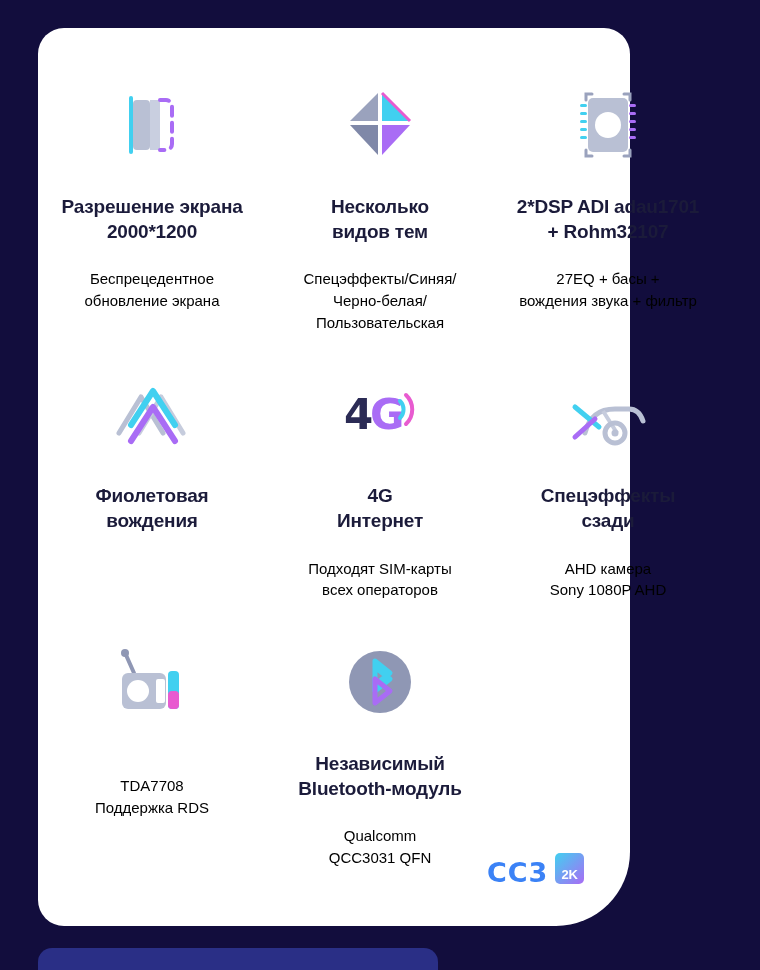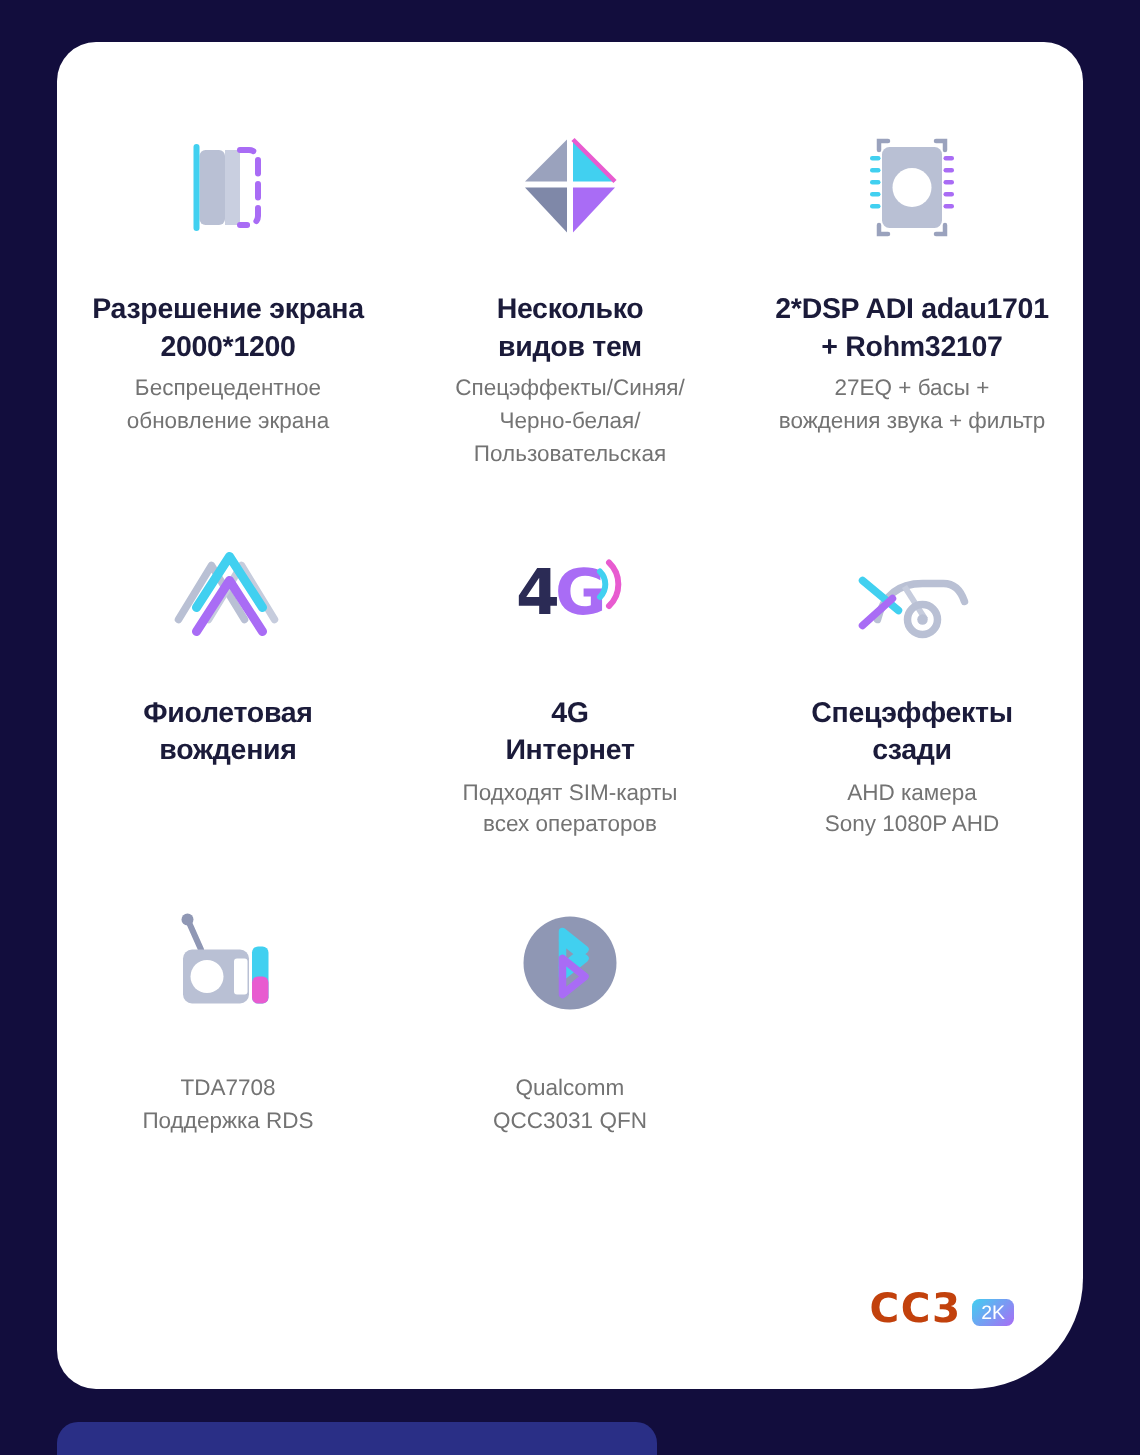--- a/index.html
+++ b/index.html
@@ -16,21 +16,21 @@
   }
   .page {
     position: absolute;
     inset: 0;
     background: #120d3d;
   }
   .card {
     position: absolute;
     left: 38px;
     top: 28px;
-    width: 684px;
+    width: 592px;
     height: 898px;
     background: #ffffff;
     border-radius: 26px;
     border-bottom-right-radius: 74px;
   }
   .grid {
     position: absolute;
     left: 0;
     top: 42px;
     width: 684px;
@@ -53,49 +53,49 @@
   }
   .title {
     font-size: 19px;
     font-weight: bold;
     color: #1b1b3a;
     text-align: center;
     line-height: 1.32;
     letter-spacing: -0.2px;
   }
   .subtitle {
-    margin-top: 4px;
+    margin-top: 24px;
     font-size: 15px;
-    color: #737373;
+    color: #000000;
     text-align: center;
     line-height: 1.45;
     font-weight: 400;
   }
   .logo {
     position: absolute;
     right: 46px;
     bottom: 38px;
     display: flex;
     align-items: flex-end;
     gap: 7px;
   }
   .logo-text {
     font-size: 27px;
     font-weight: bold;
-    color: #c2410c;
+    color: #3b82f6;
     letter-spacing: 1px;
     font-family: "DejaVu Sans", sans-serif;
   }
   .logo-badge {
     background: linear-gradient(135deg, #41d0f0, #a96cf5);
     color: #ffffff;
     font-size: 13px;
-    font-weight: normal;
+    font-weight: bold;
     border-radius: 5px;
-    padding: 2px 6px 3px 6px;
+    padding: 15px 6px 3px 6px;
     line-height: 1;
     margin-bottom: 4px;
   }
   .bottom-strip {
     position: absolute;
     left: 38px;
     bottom: -18px;
     width: 400px;
     height: 40px;
     background: #2a2f86;
@@ -234,20 +234,22 @@
       </div>
 
       <div class="feature">
         <div class="icon-wrap">
           <svg width="86" height="86" viewBox="0 0 86 86">
             <circle cx="43" cy="43" r="31" fill="#8f97b4"></circle>
             <path d="M38 28 L53 40 L38 52 L38 22 L53 34 L38 46" fill="none" stroke="#41d0f0" stroke-width="5" stroke-linecap="round" stroke-linejoin="round"></path>
             <path d="M38 40 L53 52 L38 64 L38 40" fill="none" stroke="#a96cf5" stroke-width="5" stroke-linecap="round" stroke-linejoin="round"></path>
           </svg>
         </div>
+        <div class="title" style="white-space:pre-line">Независимый
+Bluetooth-модуль</div>
         <div class="subtitle" style="white-space:pre-line">Qualcomm
 QCC3031 QFN</div>
       </div>
 
     </div>
 
     <div class="logo">
       <div class="logo-text">CC3</div>
       <div class="logo-badge">2K</div>
     </div>

